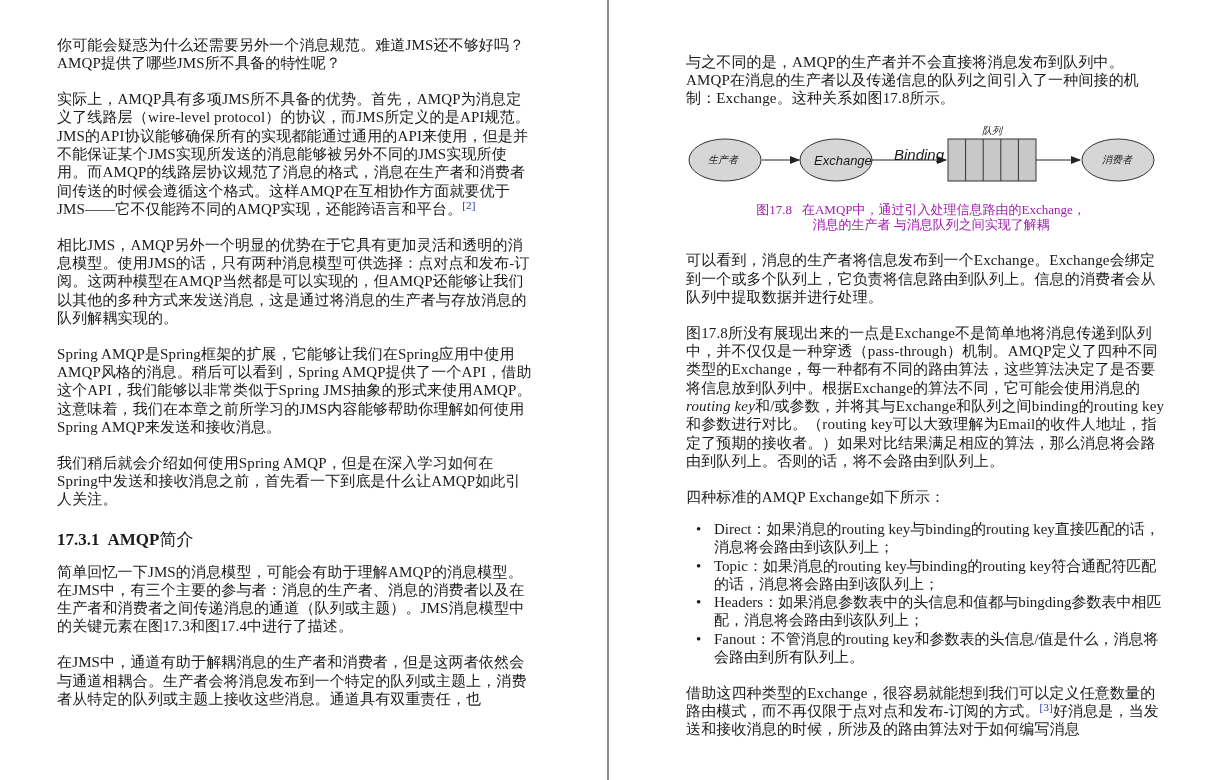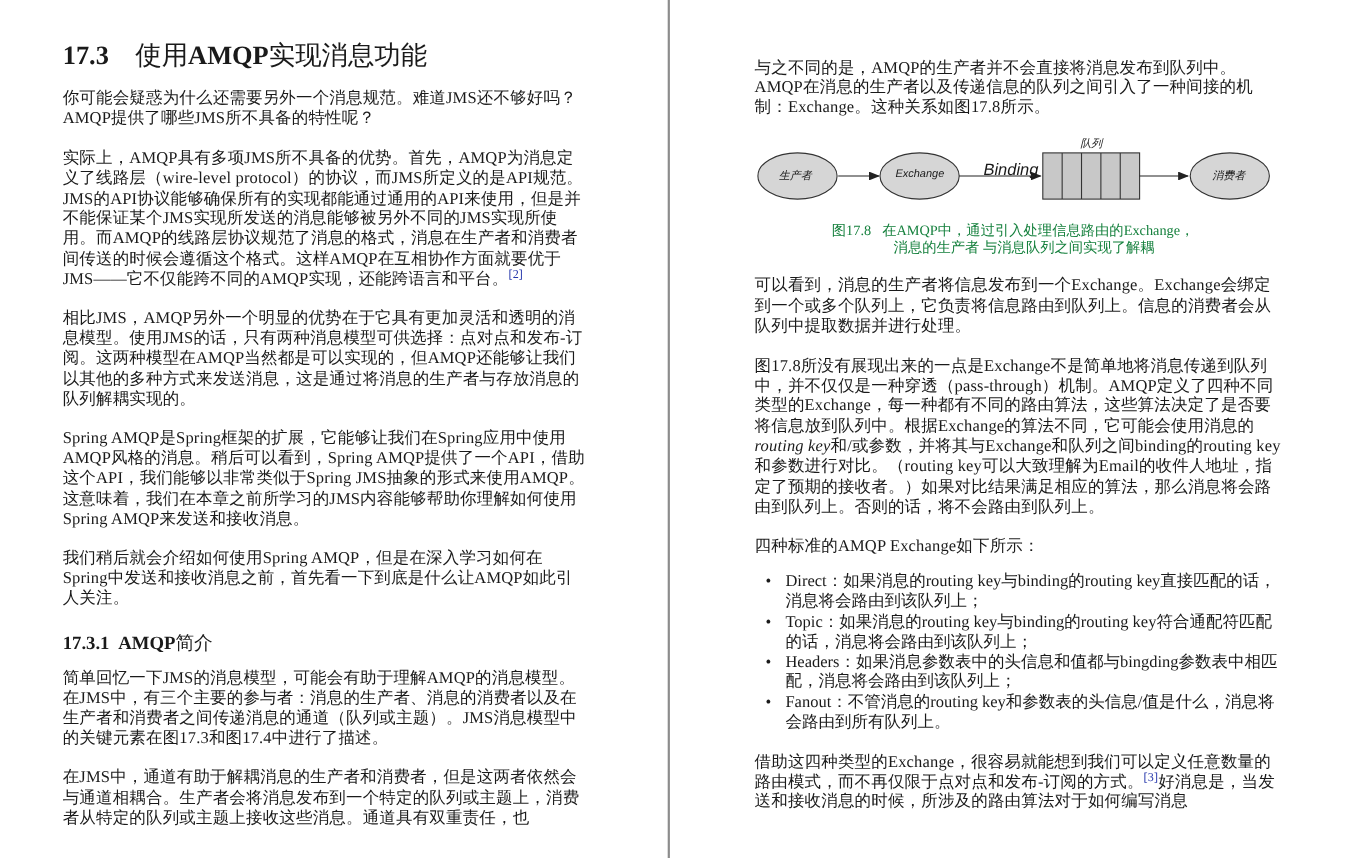--- a/index.html
+++ b/index.html
@@ -22,32 +22,29 @@
   h2 b { font-weight:bold; }
   h3 { margin:20px 0 12px 0; font-size:17px; font-weight:normal; line-height:22px; }
   h3 .num { font-weight:bold; margin-right:8px; }
   h3 b { font-weight:bold; }
   sup.ref { color:#2233aa; font-size:11px; vertical-align:5px; line-height:0; }
   em { font-style:italic; }
   ul { margin:14px 0 0 0; padding:0 0 0 28px; list-style:none; }
   li { position:relative; font-size:15px; line-height:18.3px; margin:0; }
   li::before { content:"\2022"; position:absolute; left:-18px; top:0; font-size:15px; }
   .figure { position:relative; width:470px; height:120px; margin:16px 0 8px 0; }
-  .caption { text-align:center; font-size:13px; line-height:15px; color:#15803d; }
+  .caption { text-align:center; font-size:13px; line-height:15px; color:#a21caf; }
   .caption .lbl { margin-right:10px; }
   .diagram-label { font-family:"Liberation Sans","DejaVu Sans",sans-serif;font-style:italic; }
 </style>
 </head>
 <body>
 
 <div class="page page-left">
   <div class="col">
-    <h2>
-      <span class="num">17.3</span><span>使用</span><b>AMQP</b><span>实现消息功能</span>
-    </h2>
     <p>你可能会疑惑为什么还需要另外一个消息规范。难道JMS还不够好吗？AMQP提供了哪些JMS所不具备的特性呢？</p>
     <p class="gap"><span>实际上，AMQP具有多项JMS所不具备的优势。首先，AMQP为消息定义了线路层（wire-level protocol）的协议，而JMS所定义的是API规范。JMS的API协议能够确保所有的实现都能通过通用的API来使用，但是并不能保证某个JMS实现所发送的消息能够被另外不同的JMS实现所使用。而AMQP的线路层协议规范了消息的格式，消息在生产者和消费者间传送的时候会遵循这个格式。这样AMQP在互相协作方面就要优于JMS——它不仅能跨不同的AMQP实现，还能跨语言和平台。</span><sup class="ref">[2]</sup></p>
     <p class="gap">相比JMS，AMQP另外一个明显的优势在于它具有更加灵活和透明的消息模型。使用JMS的话，只有两种消息模型可供选择：点对点和发布-订阅。这两种模型在AMQP当然都是可以实现的，但AMQP还能够让我们以其他的多种方式来发送消息，这是通过将消息的生产者与存放消息的队列解耦实现的。</p>
     <p class="gap">Spring AMQP是Spring框架的扩展，它能够让我们在Spring应用中使用AMQP风格的消息。稍后可以看到，Spring AMQP提供了一个API，借助这个API，我们能够以非常类似于Spring JMS抽象的形式来使用AMQP。这意味着，我们在本章之前所学习的JMS内容能够帮助你理解如何使用Spring AMQP来发送和接收消息。</p>
     <p class="gap">我们稍后就会介绍如何使用Spring AMQP，但是在深入学习如何在Spring中发送和接收消息之前，首先看一下到底是什么让AMQP如此引人关注。</p>
     <h3>
       <span class="num">17.3.1</span><b>AMQP</b><span>简介</span>
     </h3>
     <p>简单回忆一下JMS的消息模型，可能会有助于理解AMQP的消息模型。在JMS中，有三个主要的参与者：消息的生产者、消息的消费者以及在生产者和消费者之间传递消息的通道（队列或主题）。JMS消息模型中的关键元素在图17.3和图17.4中进行了描述。</p>
     <p class="gap">在JMS中，通道有助于解耦消息的生产者和消费者，但是这两者依然会与通道相耦合。生产者会将消息发布到一个特定的队列或主题上，消费者从特定的队列或主题上接收这些消息。通道具有双重责任，也</p>
@@ -73,21 +70,21 @@
         <line x1="186" y1="37" x2="260" y2="37" stroke="#222" stroke-width="1" marker-end="url(#arr)"></line>
         <rect x="262" y="16" width="88" height="42" fill="#c8c8c8" stroke="#333" stroke-width="1"></rect>
         <line x1="279.6" y1="16" x2="279.6" y2="58" stroke="#333"></line>
         <line x1="297.2" y1="16" x2="297.2" y2="58" stroke="#333"></line>
         <line x1="314.8" y1="16" x2="314.8" y2="58" stroke="#333"></line>
         <line x1="332.4" y1="16" x2="332.4" y2="58" stroke="#333"></line>
         <line x1="350" y1="37" x2="394" y2="37" stroke="#222" stroke-width="1" marker-end="url(#arr)"></line>
         <ellipse cx="432" cy="37" rx="36" ry="21" fill="#d6d6d6" stroke="#333" stroke-width="1"></ellipse>
       </svg>
       <span class="diagram-label" style="position:absolute;left:22px;top:30px;font-size:10px;">生产者</span>
-      <span class="diagram-label" style="position:absolute;left:128px;top:30px;font-size:10px;">Exchange</span>
+      <span class="diagram-label" style="position:absolute;left:128px;top:30px;font-size:13px;">Exchange</span>
       <span class="diagram-label" style="position:absolute;left:208px;top:23px;font-size:15px;">Binding</span>
       <span class="diagram-label" style="position:absolute;left:296px;top:1px;font-size:10px;">队列</span>
       <span class="diagram-label" style="position:absolute;left:416px;top:30px;font-size:10px;">消费者</span>
       <div class="caption" style="position:absolute;left:0;top:79px;width:470px;">
         <div><span class="lbl">图17.8</span><span>在AMQP中，通过引入处理信息路由的Exchange，</span></div>
         <div style="padding-left:20px;">消息的生产者 与消息队列之间实现了解耦</div>
       </div>
     </div>
 
     <p>可以看到，消息的生产者将信息发布到一个Exchange。Exchange会绑定到一个或多个队列上，它负责将信息路由到队列上。信息的消费者会从队列中提取数据并进行处理。</p>

